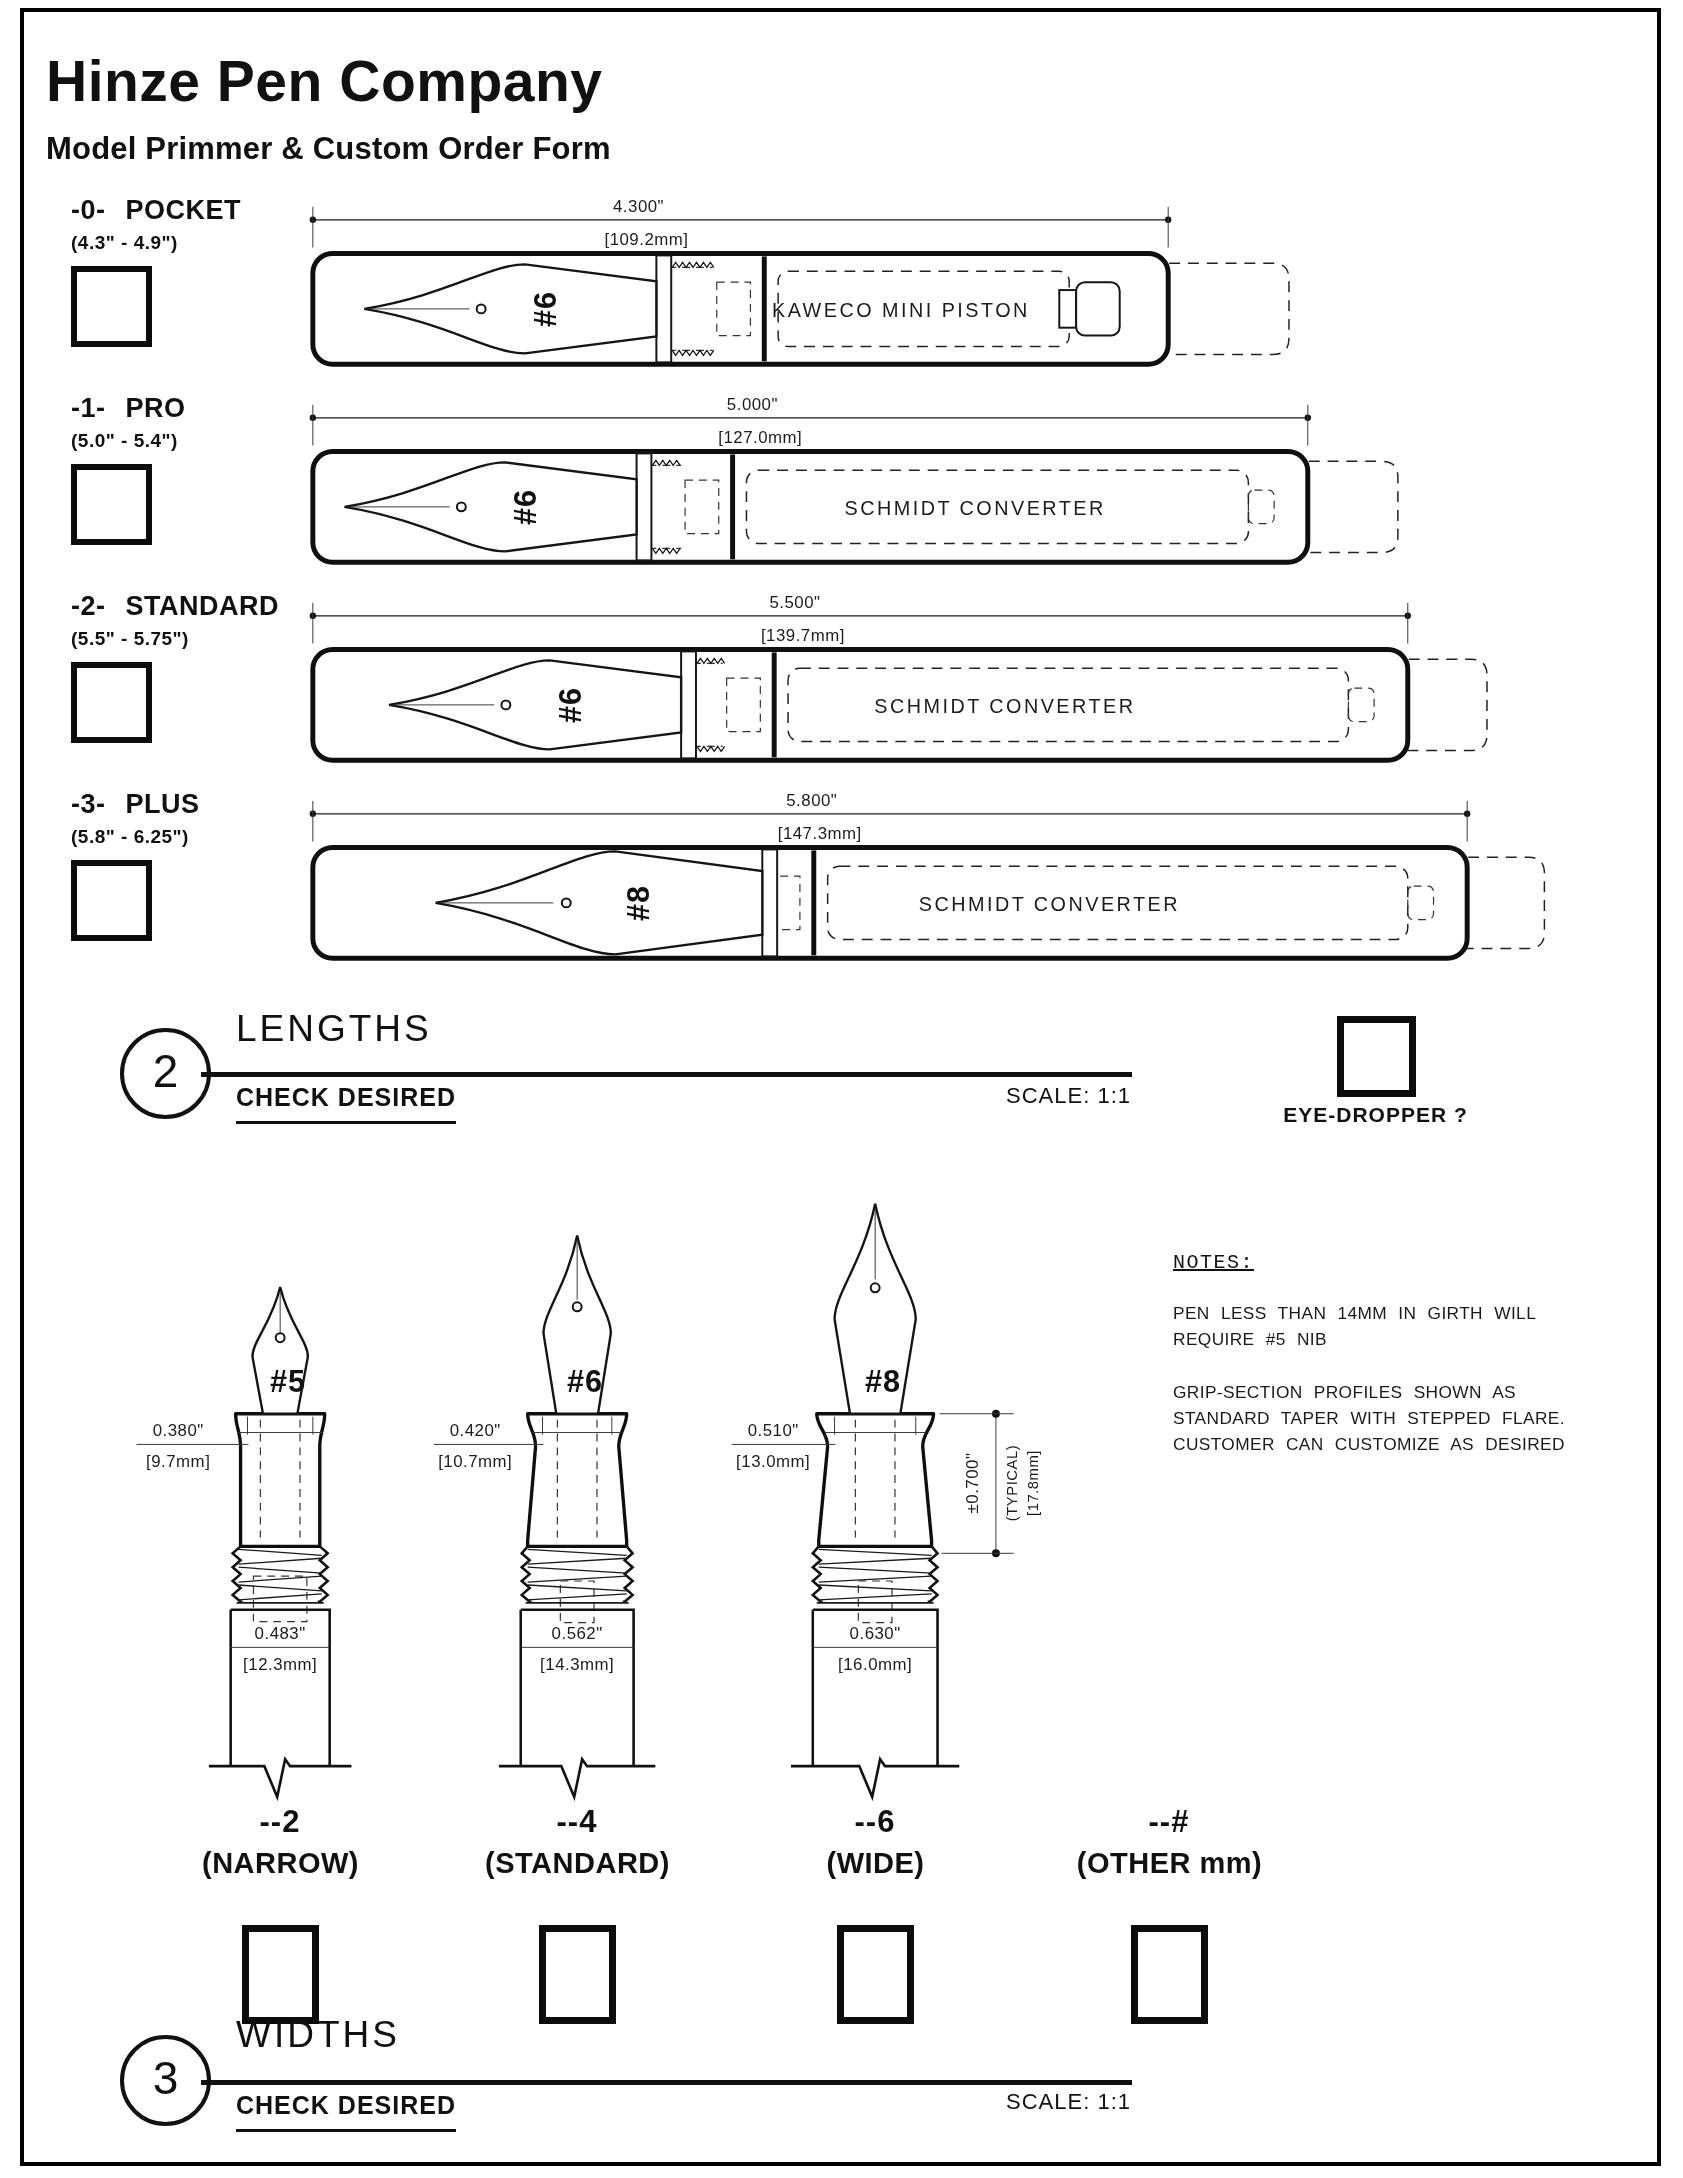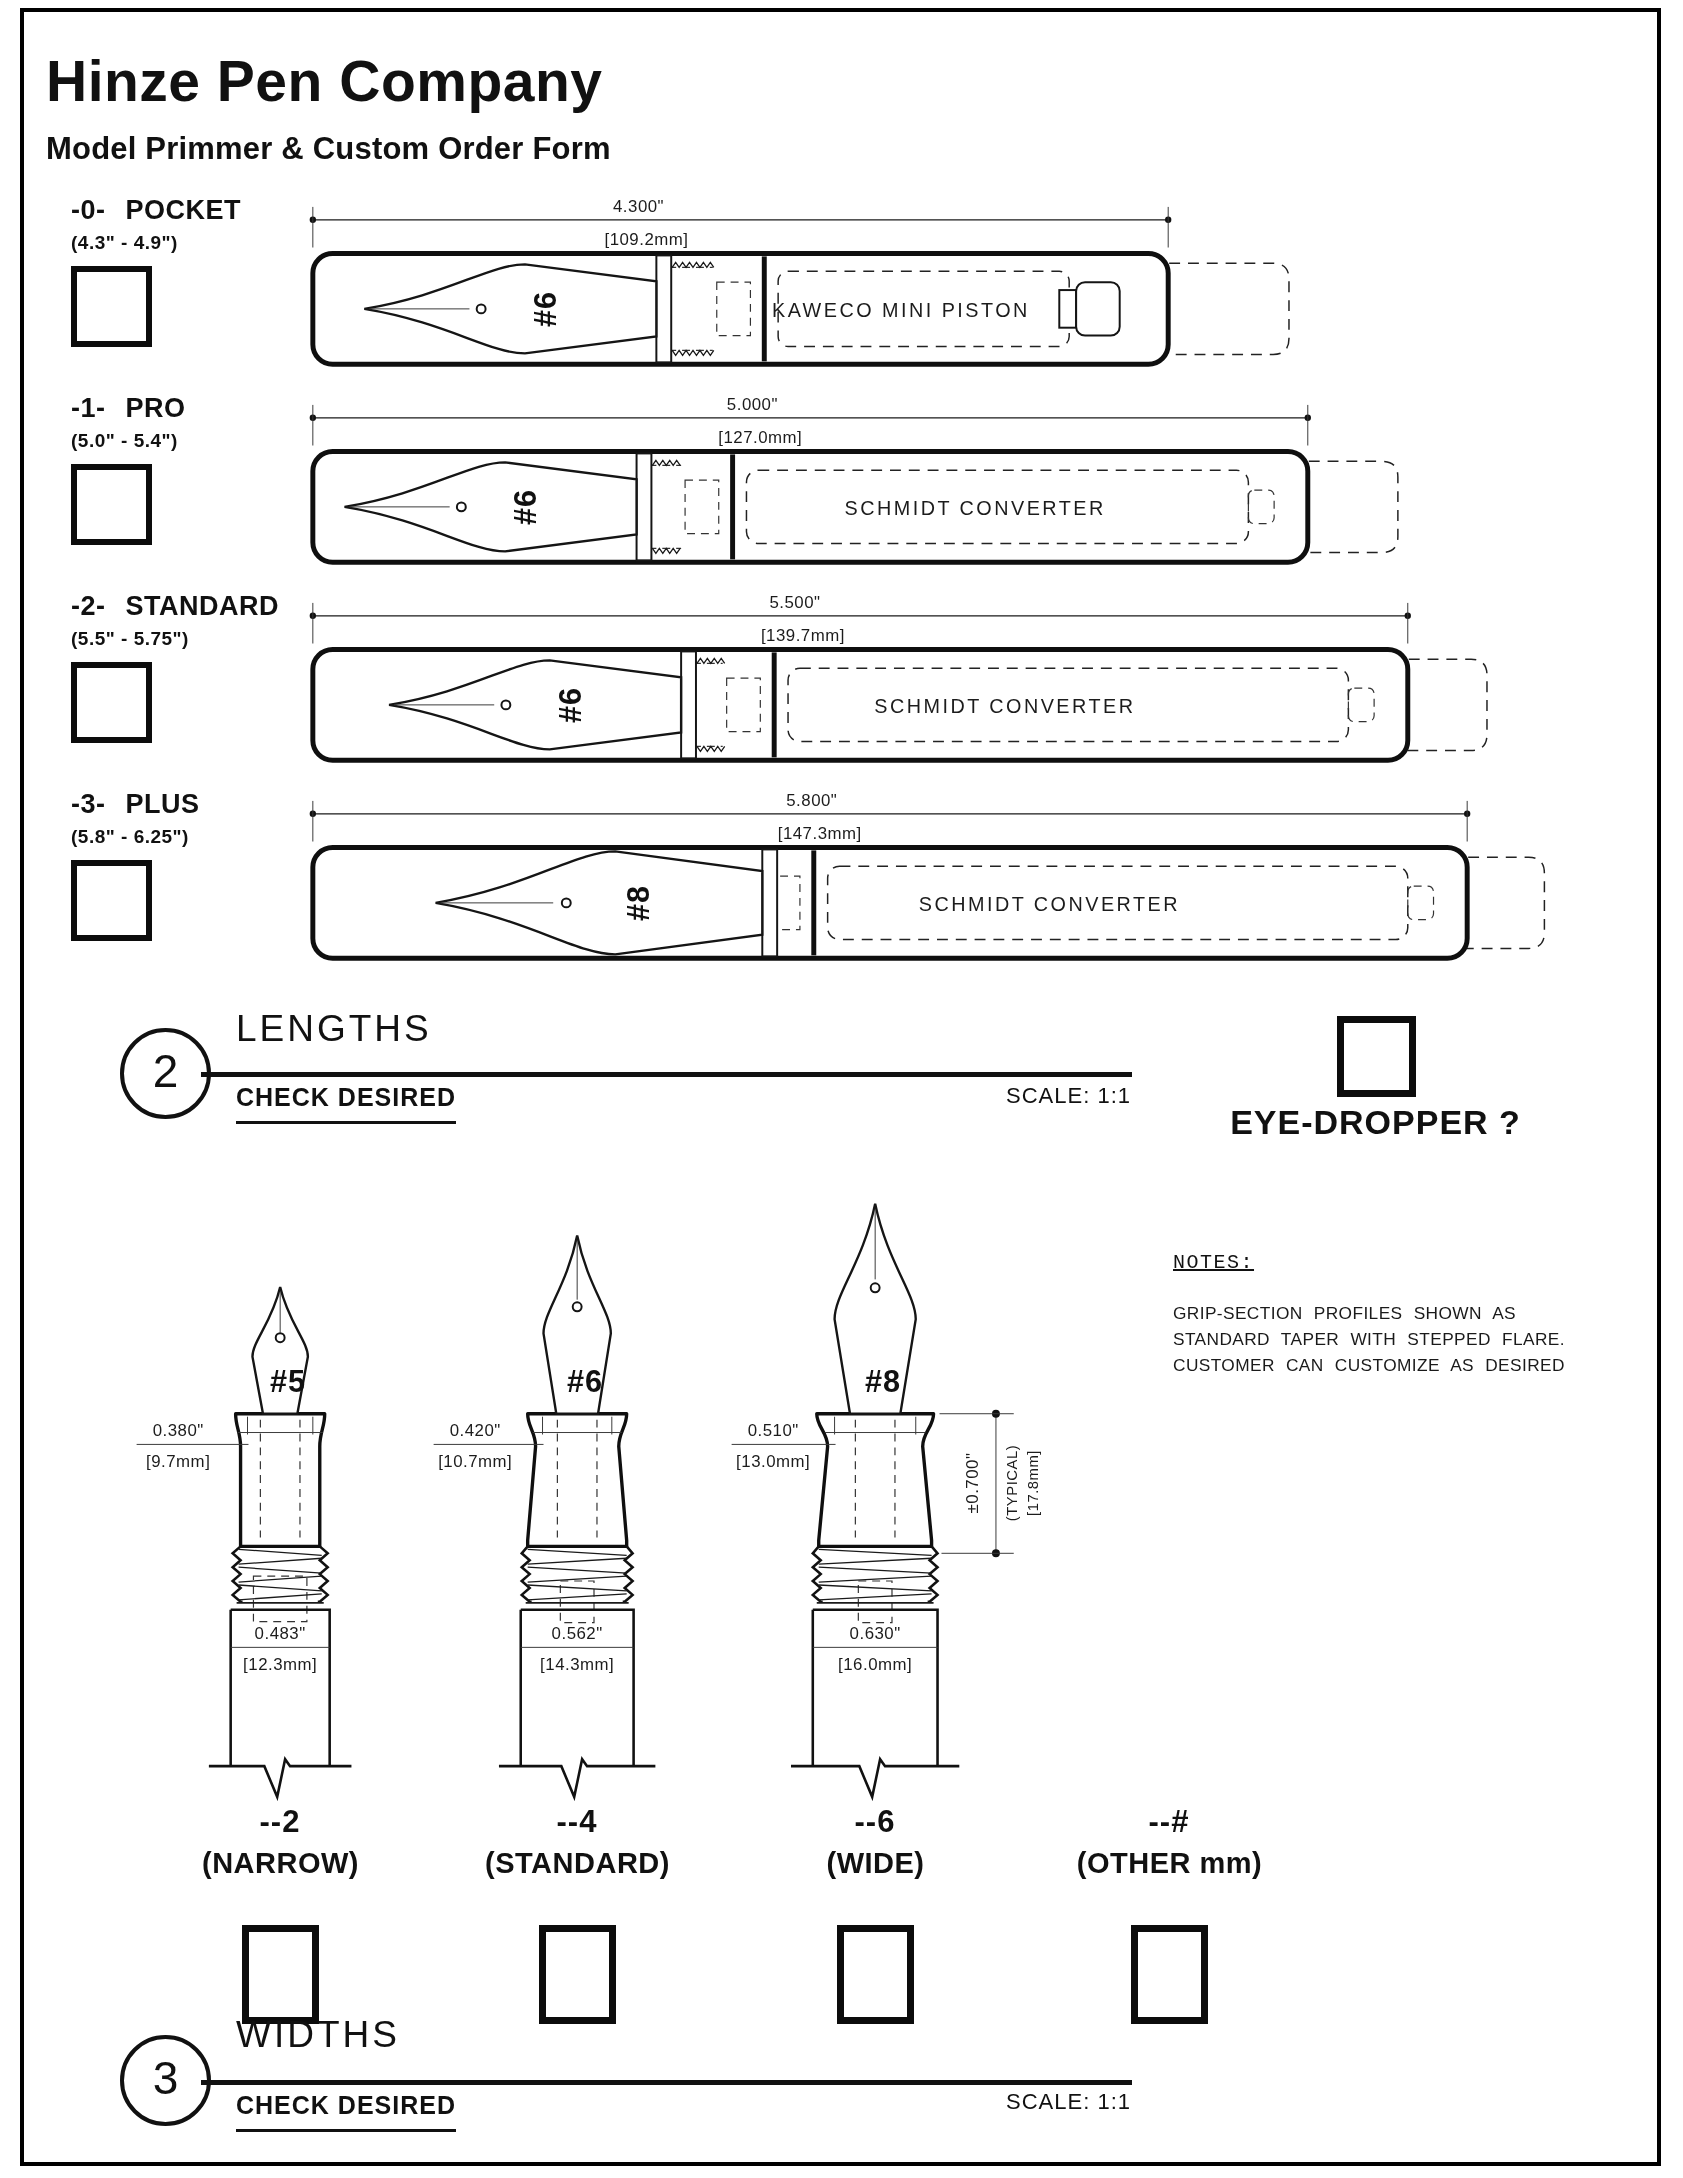--- a/index.html
+++ b/index.html
@@ -14,21 +14,21 @@
   .cb{position:absolute;background:#fff;border:6px solid #0c0c0c;box-sizing:border-box;}
   .cb.big{border-width:7px;}
   .callout{position:absolute;width:83px;height:83px;border:4px solid #111;border-radius:50%;
            background:#fff;text-align:center;line-height:79px;font-size:46px;}
   .hline{position:absolute;height:5px;background:#111;}
   .secttitle{position:absolute;font-size:37px;letter-spacing:3px;white-space:nowrap;}
   .checkdes{position:absolute;font-size:25px;font-weight:bold;letter-spacing:1px;
             border-bottom:3.5px solid #111;padding-bottom:9px;white-space:nowrap;}
   .scalelab{position:absolute;width:168px;text-align:right;font-size:22px;letter-spacing:1px;white-space:nowrap;}
   .eyelabel{position:absolute;left:1216px;top:1103px;width:319px;text-align:center;
-            font-size:34px;font-weight:bold;letter-spacing:1px;white-space:nowrap;}
+            font-size:21px;font-weight:bold;letter-spacing:1px;white-space:nowrap;}
   .notes{position:absolute;left:1173px;top:1251px;width:416px;}
   .notestitle{font-size:20px;letter-spacing:1.5px;text-decoration:underline;margin-bottom:26px;font-family:Liberation Mono, monospace;}
   .notepara{margin-bottom:27px;}
   .noteline{font-size:17.3px;line-height:26px;letter-spacing:0.4px;word-spacing:6px;color:#1a1a1a;white-space:nowrap;}
   .colcode{position:absolute;width:198px;text-align:center;font-size:31px;font-weight:bold;letter-spacing:1px;white-space:nowrap;}
   .colname{position:absolute;width:277px;text-align:center;font-size:29px;font-weight:bold;letter-spacing:0.5px;white-space:nowrap;}
   
   svg text{font-family:"Liberation Sans",sans-serif;fill:#111;}
   .mid{text-anchor:middle;}
   .vmid{dominant-baseline:central;}
@@ -296,20 +296,24 @@
   <div class="secttitle" style="left:236px;top:1008px">LENGTHS</div>
   <div class="checkdes" style="left:236px;top:1083px">CHECK DESIRED</div>
   <div class="scalelab" style="left:963px;top:1083px">SCALE: 1:1</div>
 
   <div class="cb big" style="left:1337px;top:1016px;width:79px;height:81px"></div>
   <div class="eyelabel">EYE-DROPPER ?</div>
 
   <div class="notes">
     <div class="notestitle">NOTES:</div>
     <div class="notepara">
+      <div class="noteline">PEN LESS THAN 14MM IN GIRTH WILL</div>
+      <div class="noteline">REQUIRE #5 NIB</div>
+    </div>
+    <div class="notepara">
       <div class="noteline">GRIP-SECTION PROFILES SHOWN AS</div>
       <div class="noteline">STANDARD TAPER WITH STEPPED FLARE.</div>
       <div class="noteline">CUSTOMER CAN CUSTOMIZE AS DESIRED</div>
     </div>
   </div>
 
   <div class="colcode" style="left:181px;top:1804px">--2</div>
   <div class="colname" style="left:142px;top:1847px">(NARROW)</div>
   <div class="cb big" style="left:242px;top:1925px;width:77px;height:99px"></div>
 

